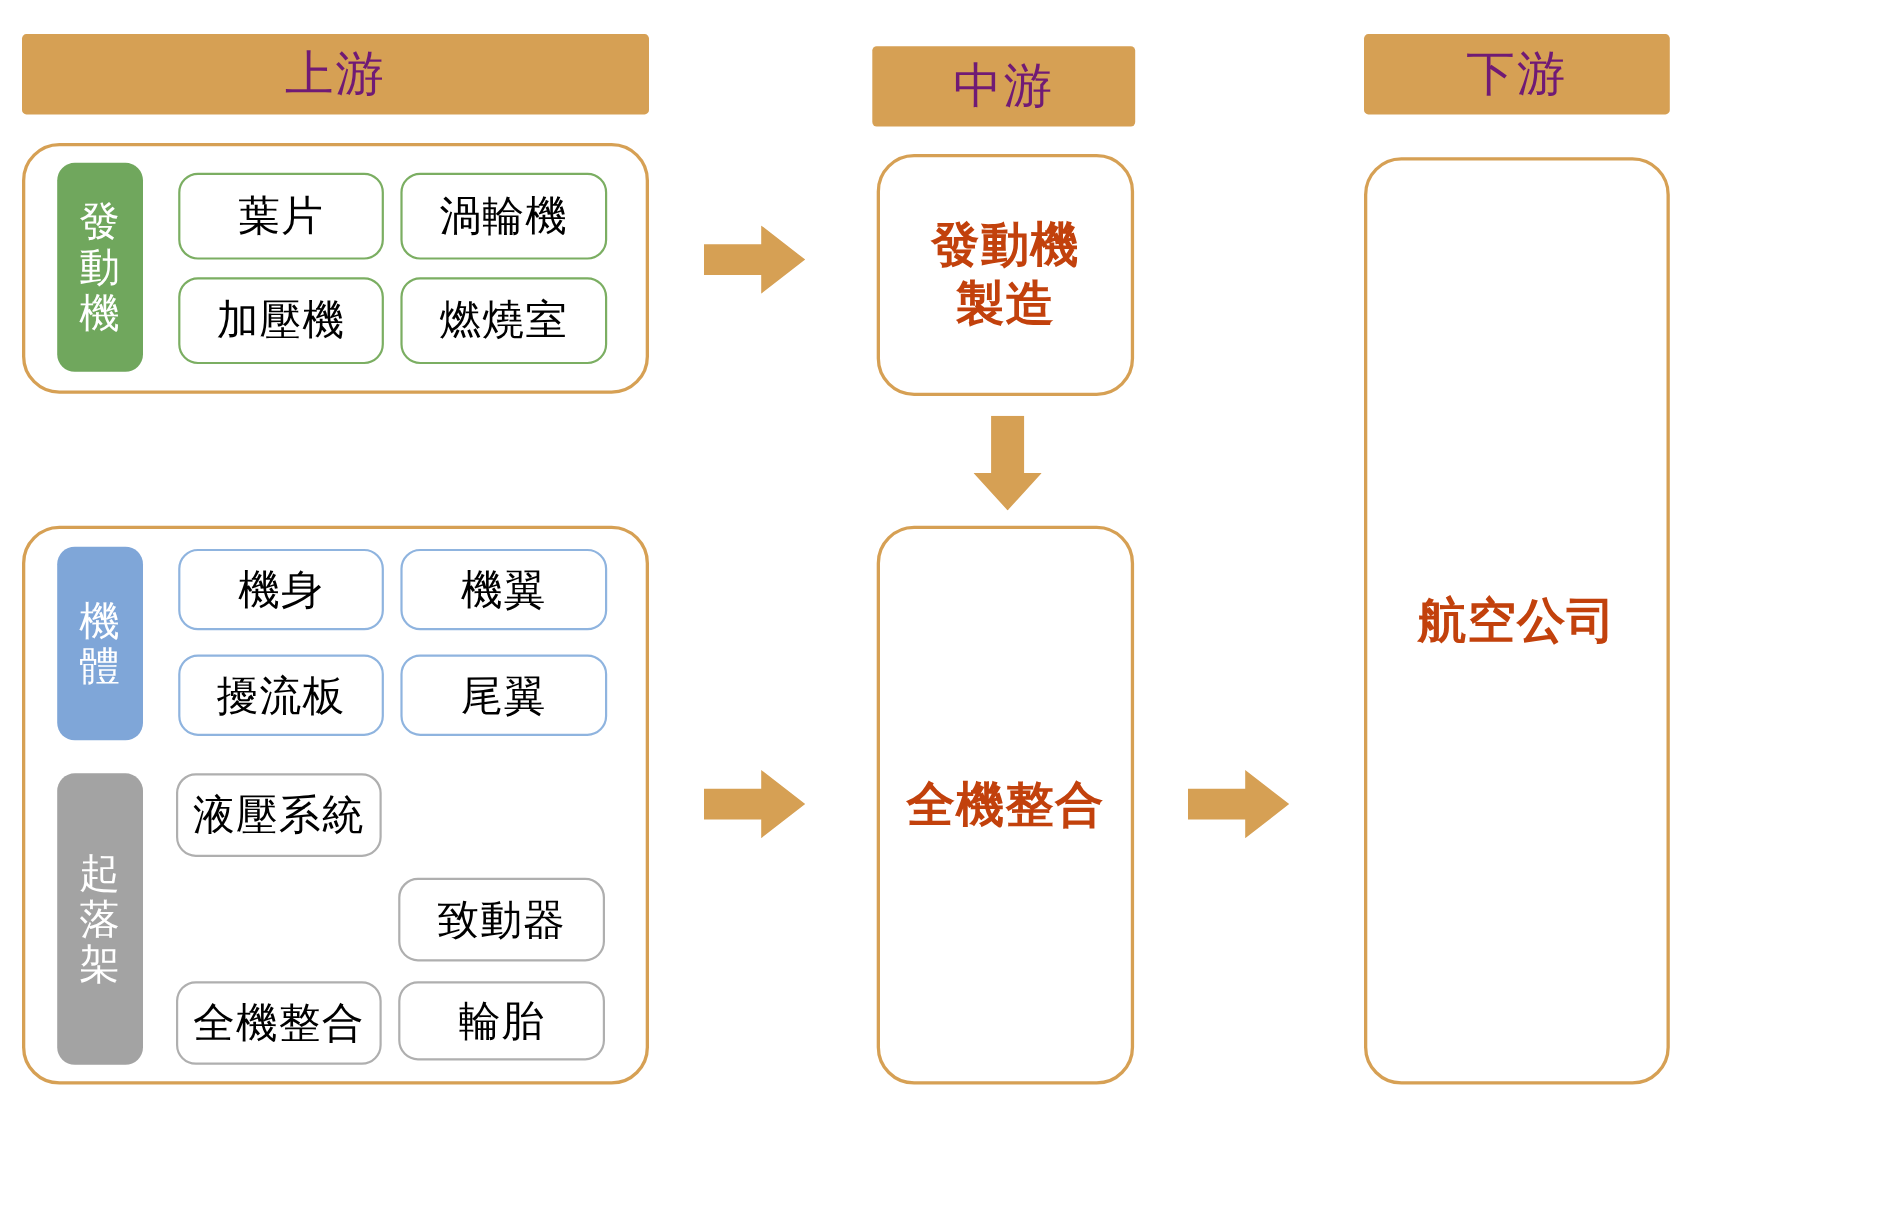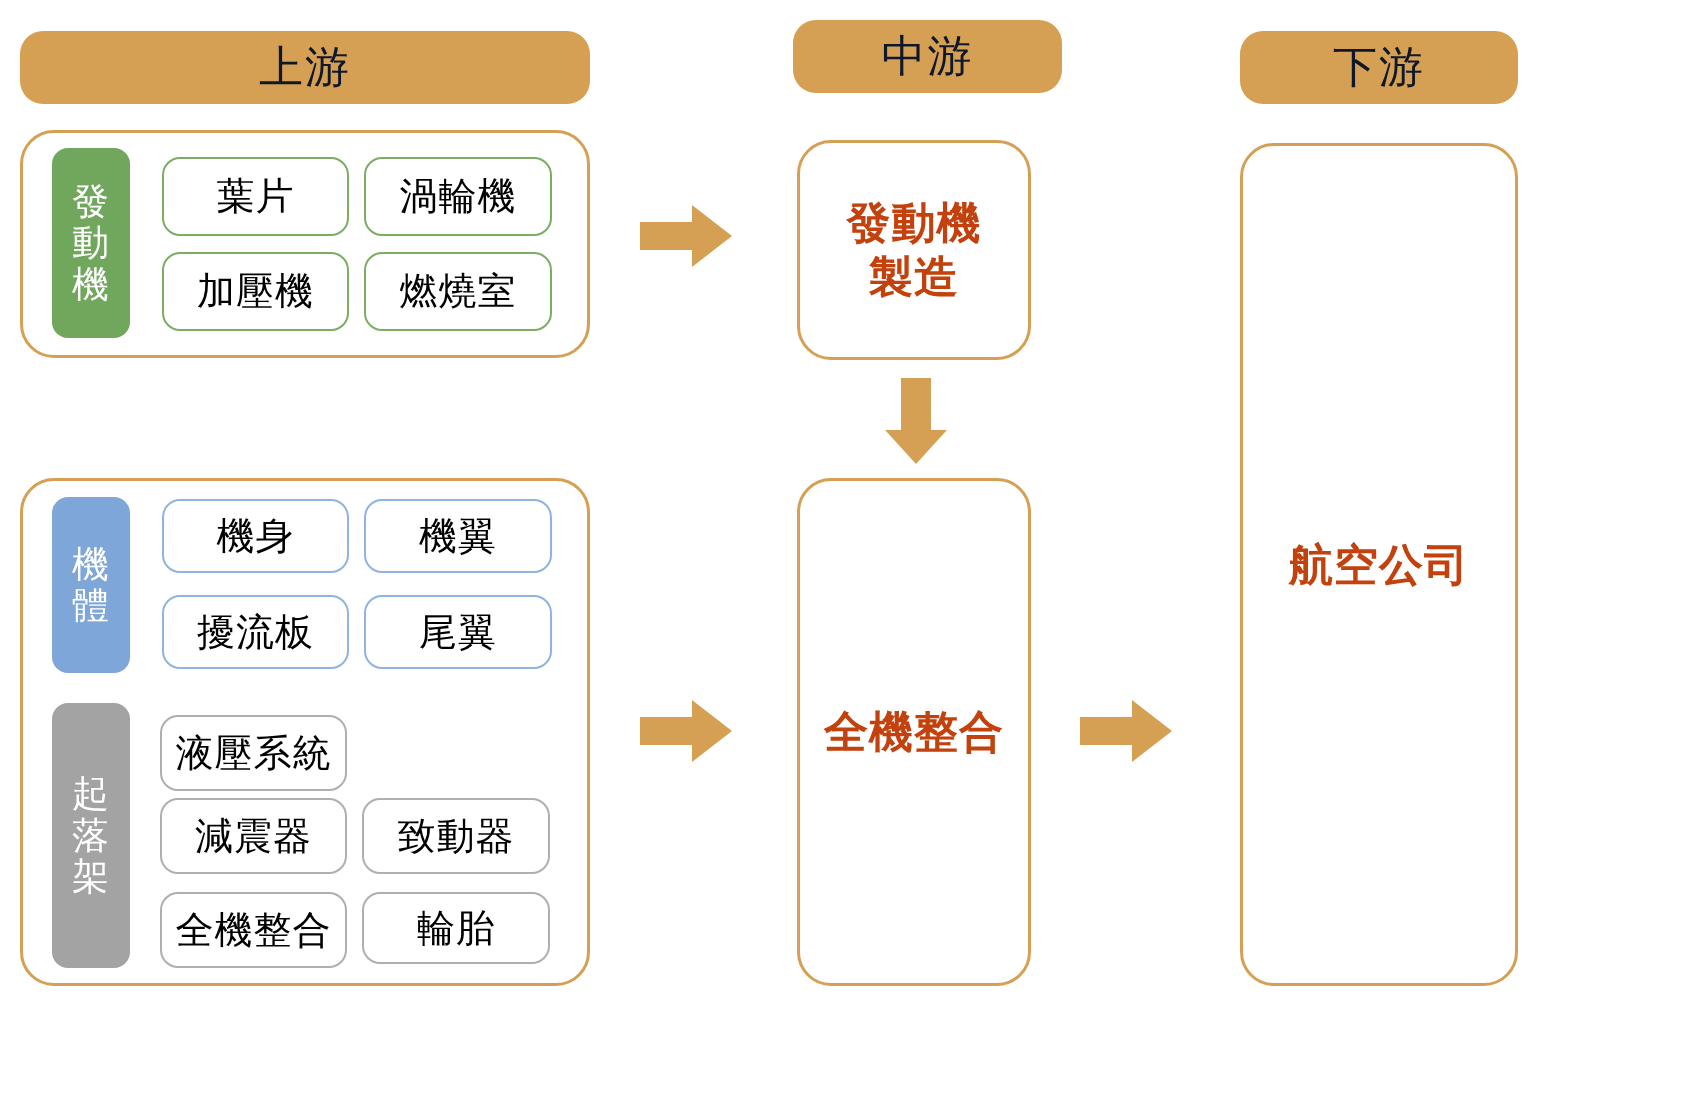--- a/index.html
+++ b/index.html
@@ -16,22 +16,22 @@
   #stage {
     position: relative;
     width: 1708px;
     height: 1112px;
   }
 
   
   .col-header {
     position: absolute;
     background: #D6A054;
-    border-radius: 23px;
-    color: #0f172a;
+    border-radius: 4px;
+    color: #701a75;
     display: flex;
     align-items: center;
     justify-content: center;
     font-size: 44px;
     letter-spacing: 2px;
     font-weight: 400;
   }
 
   
   .outline-box {
@@ -106,21 +106,21 @@
   }
   .arrow svg { display: block; }
 </style>
 </head>
 <body>
 
 <div id="stage">
 
   <div class="col-header" style="left:20px; top:31px; width:570px; height:73px;">上游</div>
 
-  <div class="col-header" style="left:793px; top:20px; width:269px; height:73px;">中游</div>
+  <div class="col-header" style="left:793px; top:42px; width:239px; height:73px;">中游</div>
 
   <div class="col-header" style="left:1240px; top:31px; width:278px; height:73px;">下游</div>
 
   <div class="outline-box" style="left:20px; top:130px; width:570px; height:228px;"></div>
 
   <div class="vlabel vlabel-green" style="left:52px; top:148px; width:78px; height:190px;">
     <span>
       <span>發</span>
       <span>動</span>
       <span>機</span>
@@ -147,22 +147,21 @@
   <div class="chip chip-blue" style="left:364px; top:595px; width:188px; height:74px;">尾翼</div>
 
   <div class="vlabel vlabel-gray" style="left:52px; top:703px; width:78px; height:265px;">
     <span>
       <span>起</span>
       <span>落</span>
       <span>架</span>
     </span>
   </div>
 
-  <div class="chip chip-gray" style="left:160px; top:703px; width:187px; height:76px;margin-top:12px;">液壓系統</div>
-  <div class="chip chip-gray" style="left:160px; top:798px; width:187px; height:76px;">減震器</div>
+  <div class="chip chip-gray" style="left:160px; top:703px; width:187px; height:76px;">液壓系統</div>
   <div class="chip chip-gray" style="left:362px; top:798px; width:188px; height:76px;">致動器</div>
   <div class="chip chip-gray" style="left:160px; top:892px; width:187px; height:76px;">全機整合</div>
   <div class="chip chip-gray" style="left:362px; top:892px; width:188px; height:72px;">輪胎</div>
 
   <div class="arrow" style="left:640px; top:205px; width:92px; height:62px;">
     <svg width="92" height="62" viewBox="0 0 92 62">
       <polygon points="0,17 52,17 52,0 92,31 52,62 52,45 0,45" fill="#D6A054"></polygon>
     </svg>
   </div>
 

